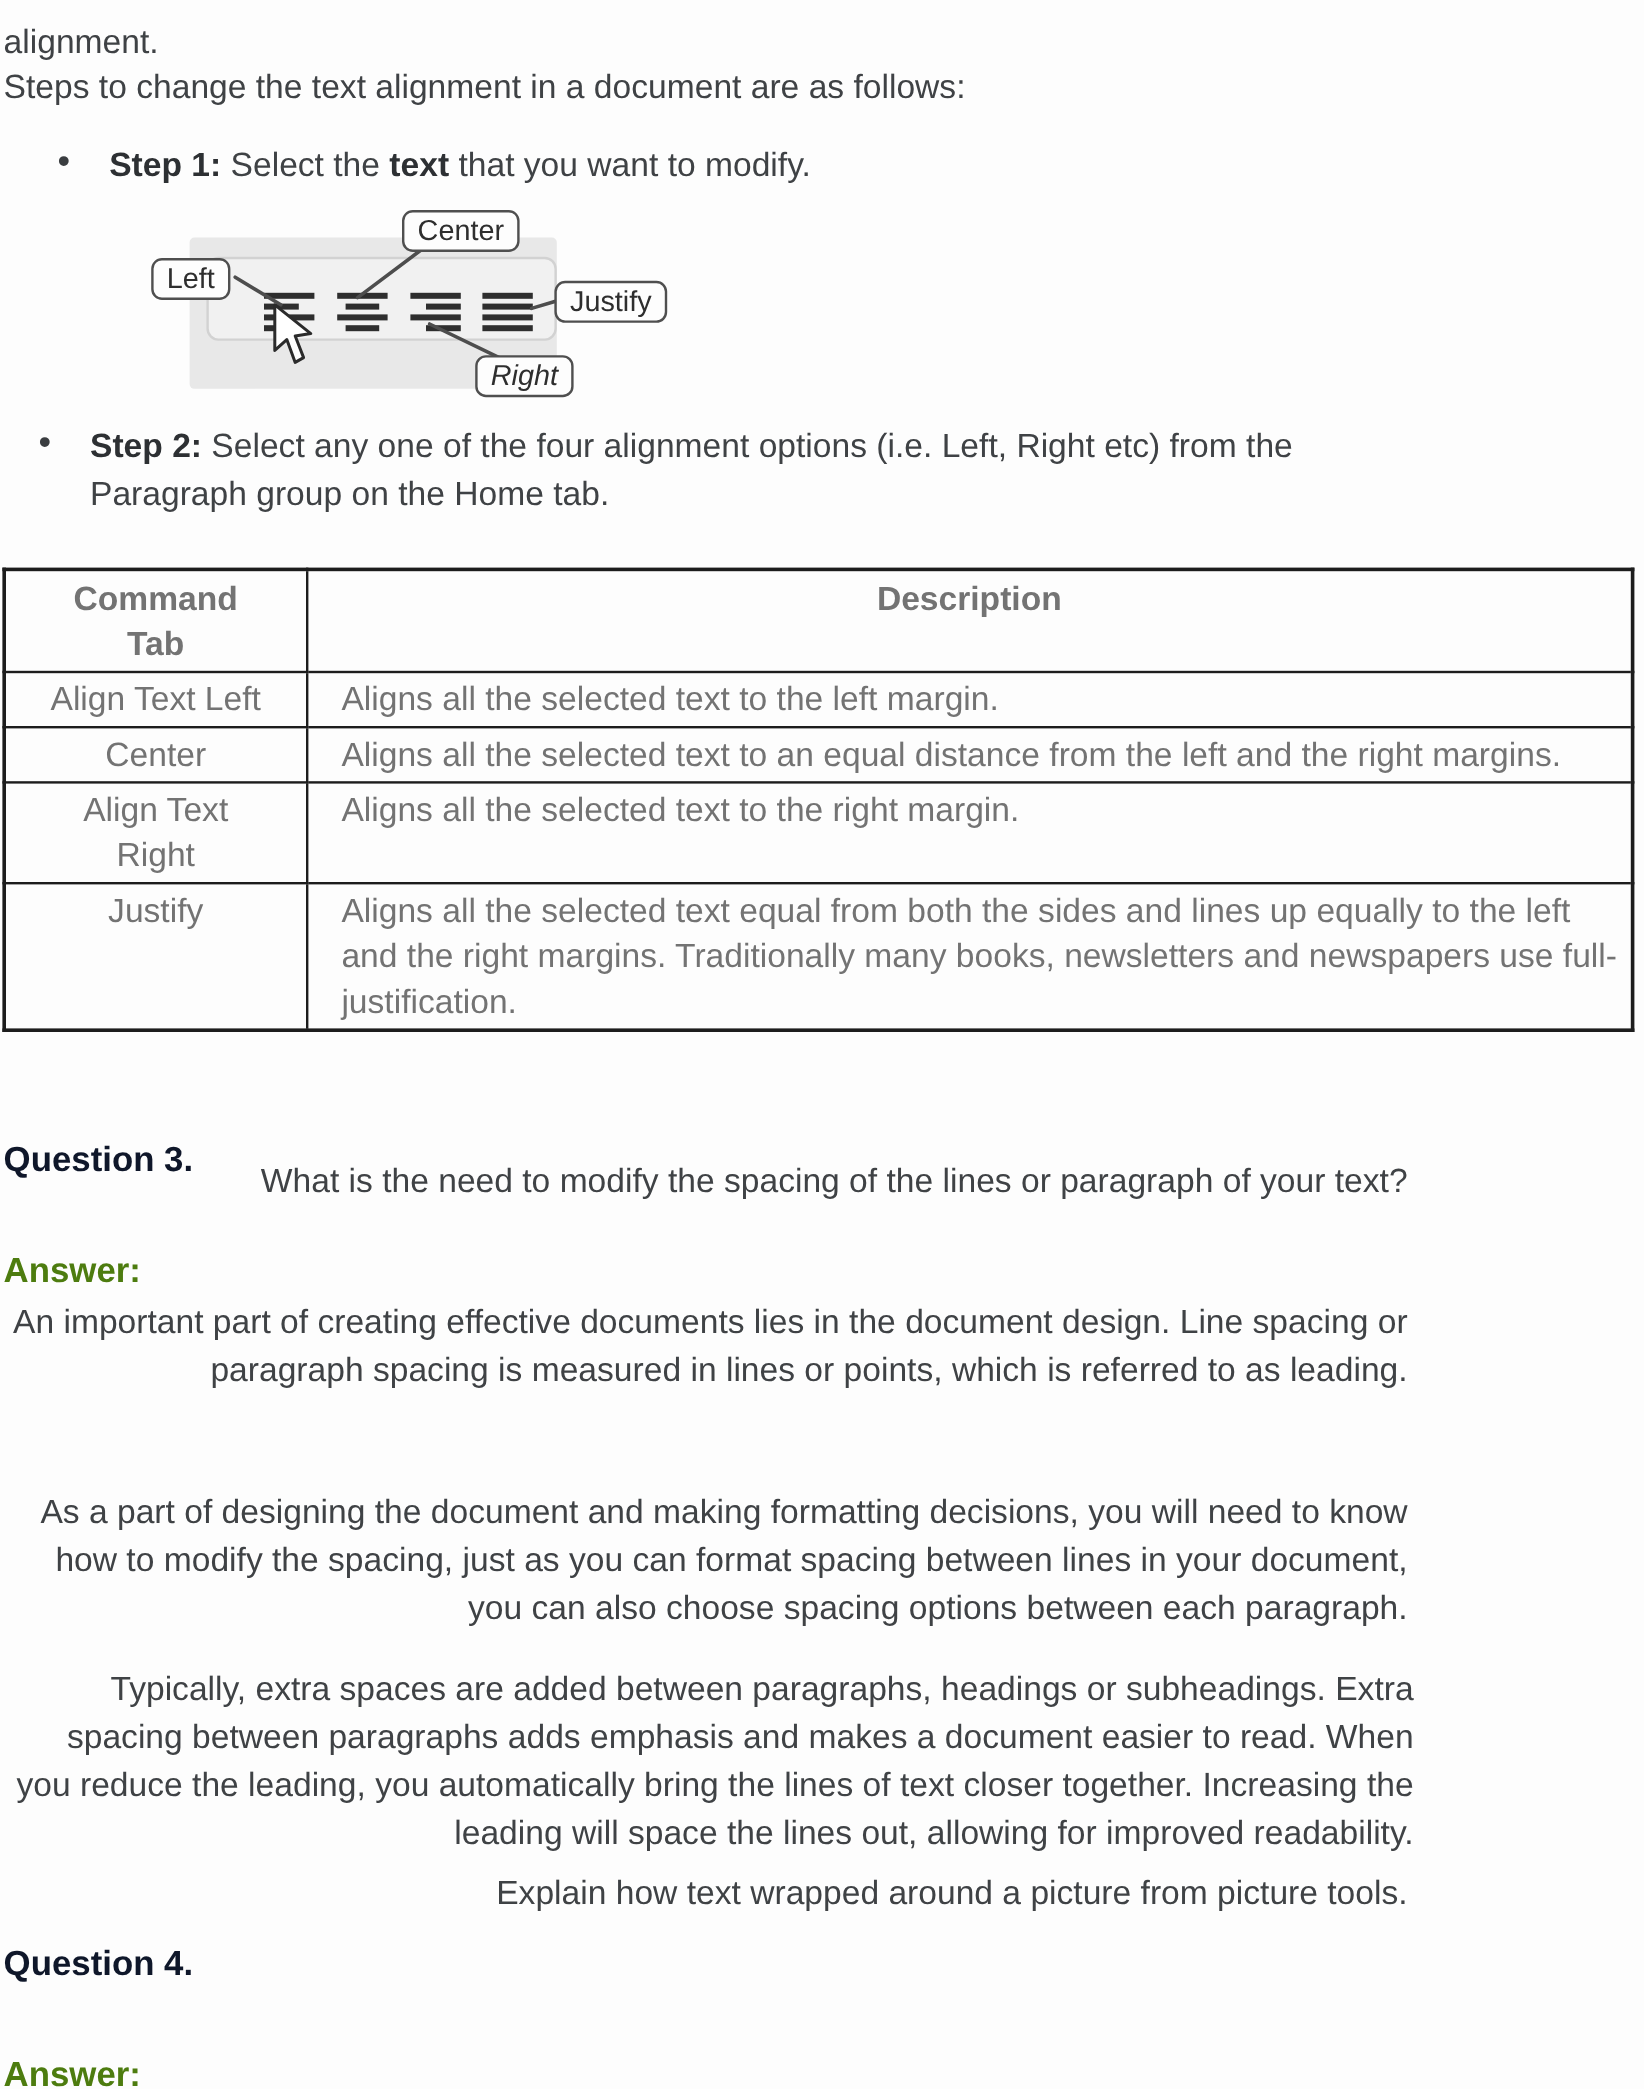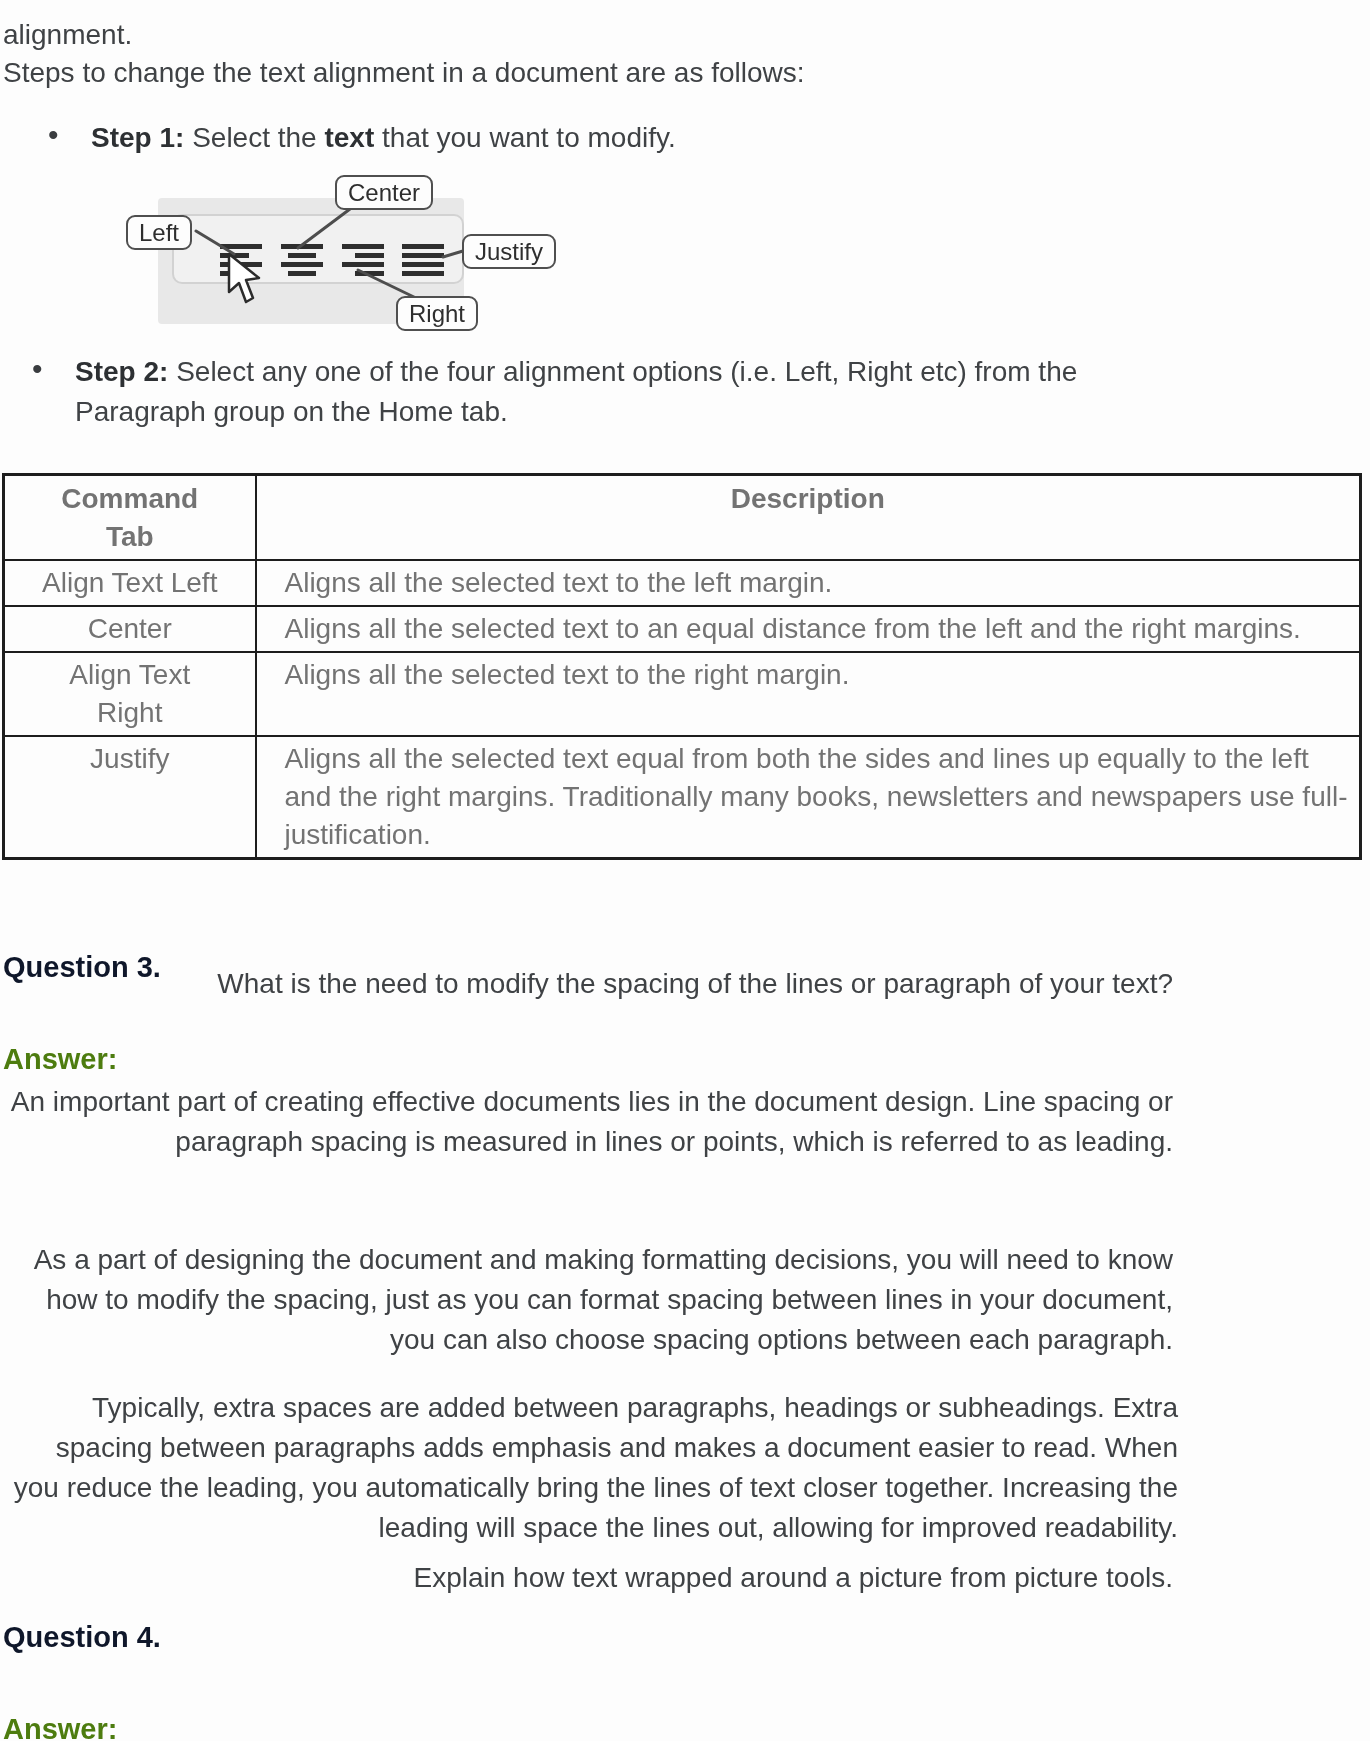--- a/index.html
+++ b/index.html
@@ -41,21 +41,21 @@
   .align-icon.rightal .bar:nth-child(even){width:68%;}
   .icon1{left:120px;} .icon2{left:181px;} .icon3{left:242px;} .icon4{left:302px;}
   .fig-lines{position:absolute;left:0;top:0;}
   .callout{
     position:absolute;background:#fdfdfd;border:2.5px solid #4f4f4f;border-radius:9px;
     font-size:24px;line-height:29px;color:#2e2e2e;padding:1px 11px;font-family:"Liberation Sans",sans-serif;
   }
   .co-left{left:26px;top:57px;}
   .co-center{left:235px;top:17px;}
   .co-justify{left:362px;top:76px;}
-  .co-right{left:296px;top:138px;}
+  .co-right{left:296px;top:138px;font-style:italic;}
   .cursor{position:absolute;left:126px;top:94px;}
 
   
   .cmd-table{
     left:2px;top:473px;width:1360px;
     border-collapse:collapse;border:3px solid #1d1d1d;
     font-size:28px;color:#737373;
     table-layout:fixed;
   }
   .cmd-table th,.cmd-table td{

